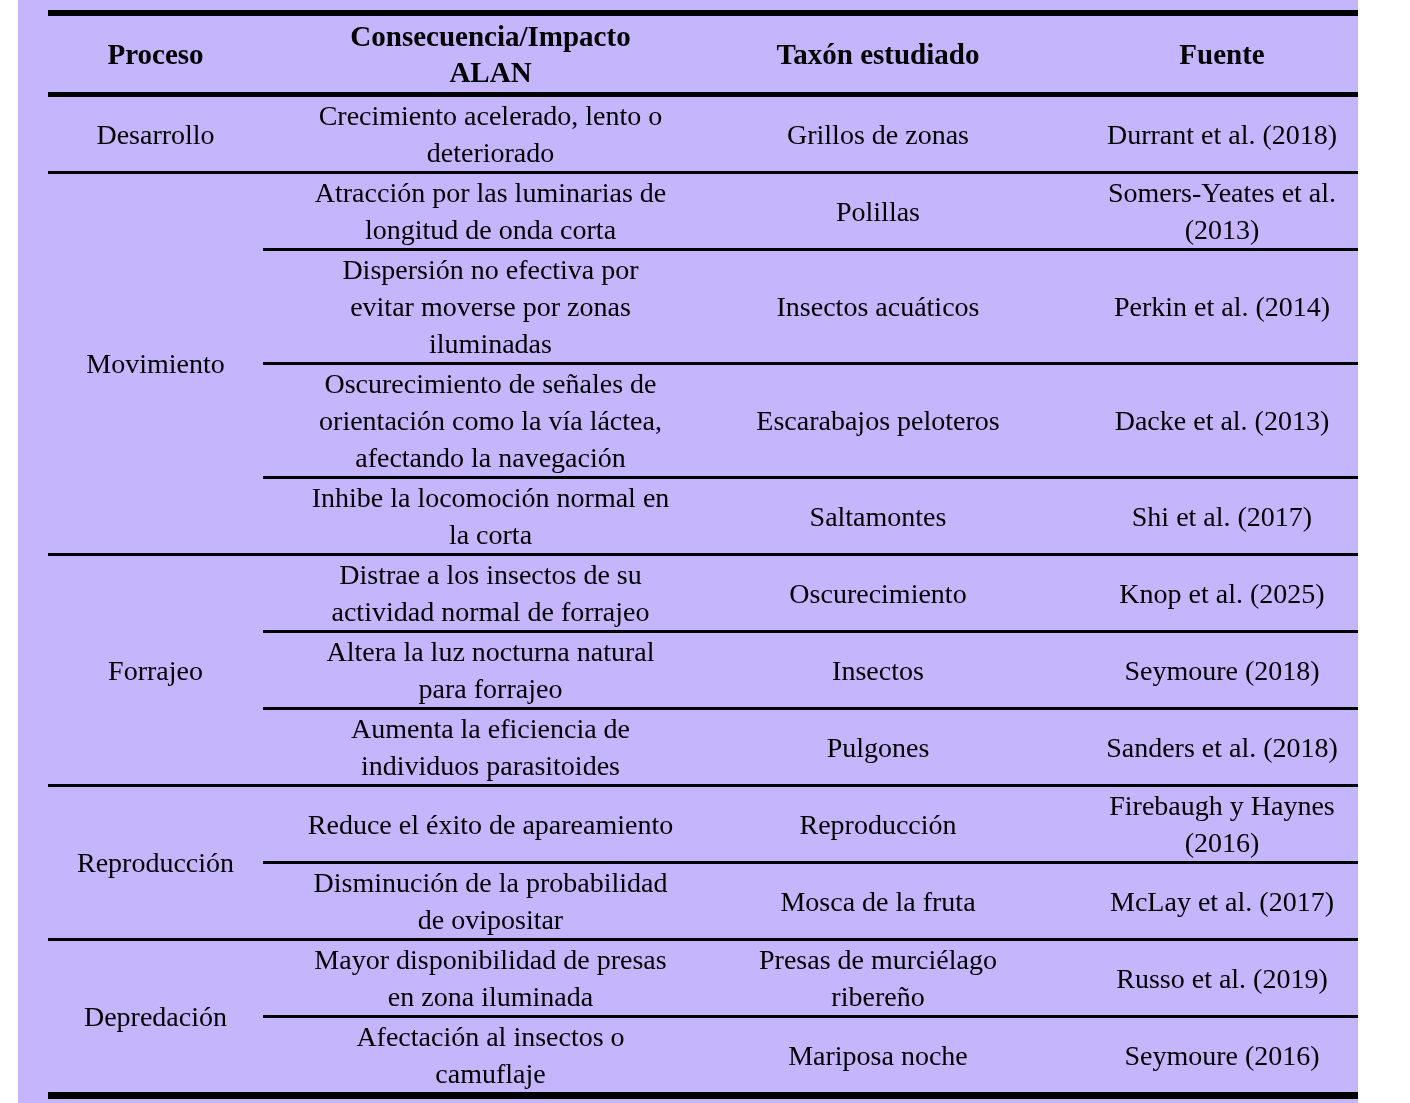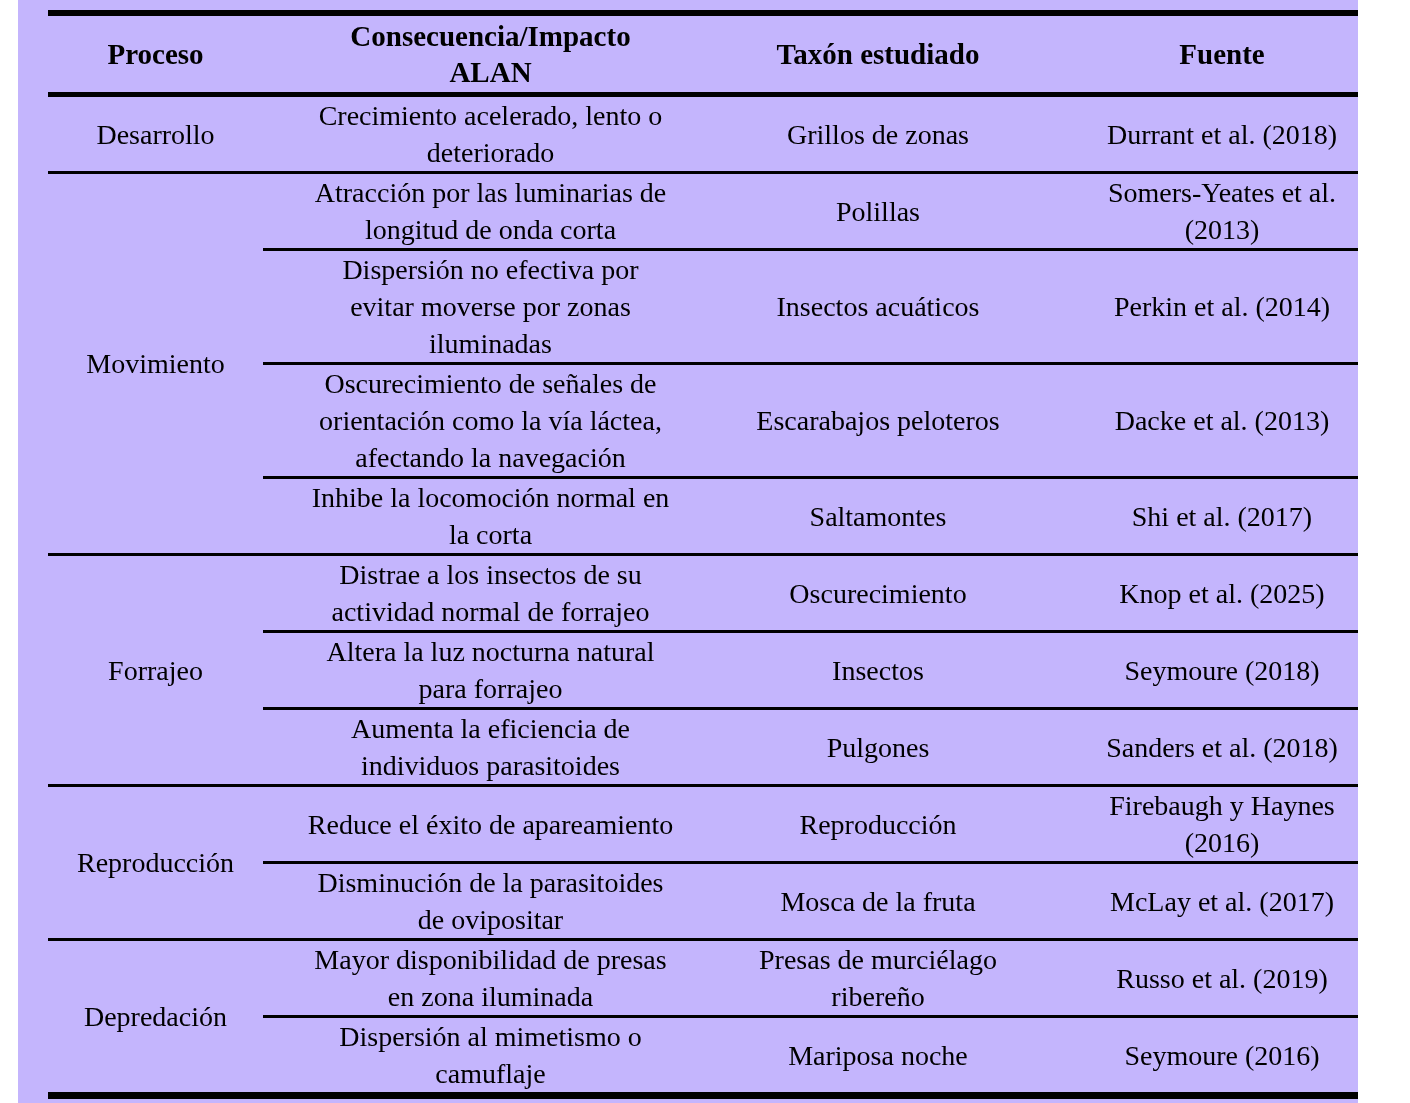--- a/index.html
+++ b/index.html
@@ -127,34 +127,34 @@
           <td>Sanders et al. (2018)</td>
         </tr>
         <tr>
           <td rowspan="2">Reproducción</td>
           <td>Reduce el éxito de apareamiento</td>
           <td>Reproducción</td>
           <td>Firebaugh y Haynes
 (2016)</td>
         </tr>
         <tr>
-          <td>Disminución de la parasitoides
+          <td>Disminución de la probabilidad
 de ovipositar</td>
           <td>Mosca de la fruta</td>
           <td>McLay et al. (2017)</td>
         </tr>
         <tr>
           <td rowspan="2">Depredación</td>
           <td>Mayor disponibilidad de presas
 en zona iluminada</td>
           <td>Presas de murciélago
 ribereño</td>
           <td>Russo et al. (2019)</td>
         </tr>
         <tr>
-          <td>Dispersión al mimetismo o
+          <td>Afectación al insectos o
 camuflaje</td>
           <td>Mariposa noche</td>
           <td>Seymoure (2016)</td>
         </tr>
       </tbody>
   </table>
 </div>
 
 </body></html>

